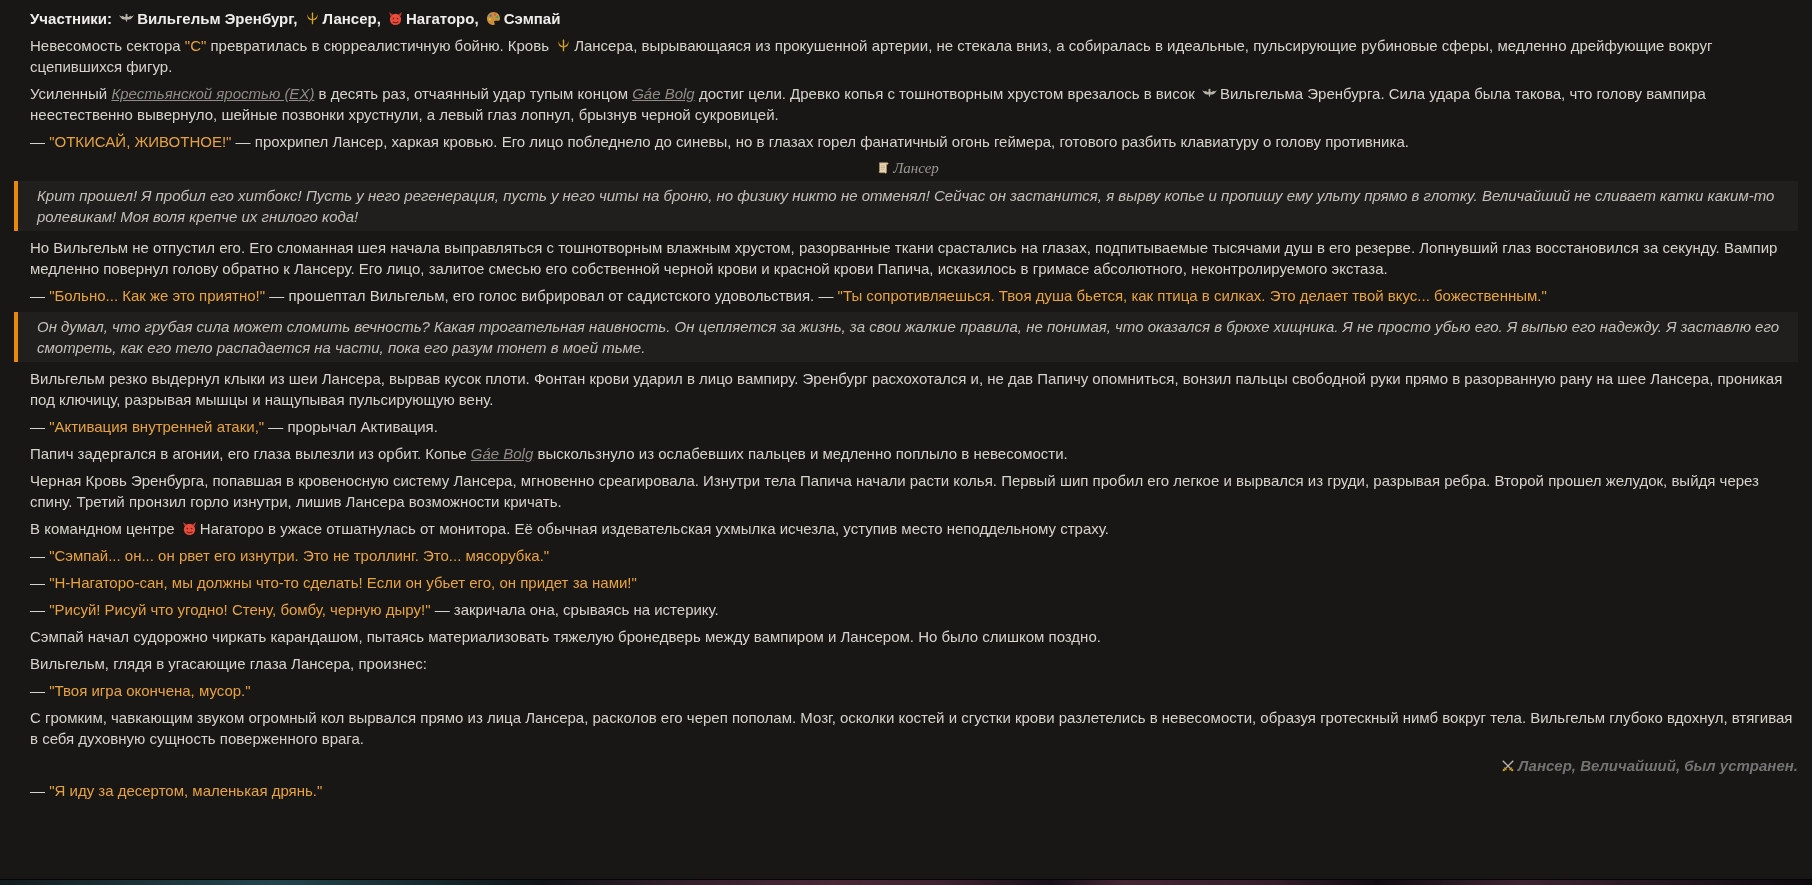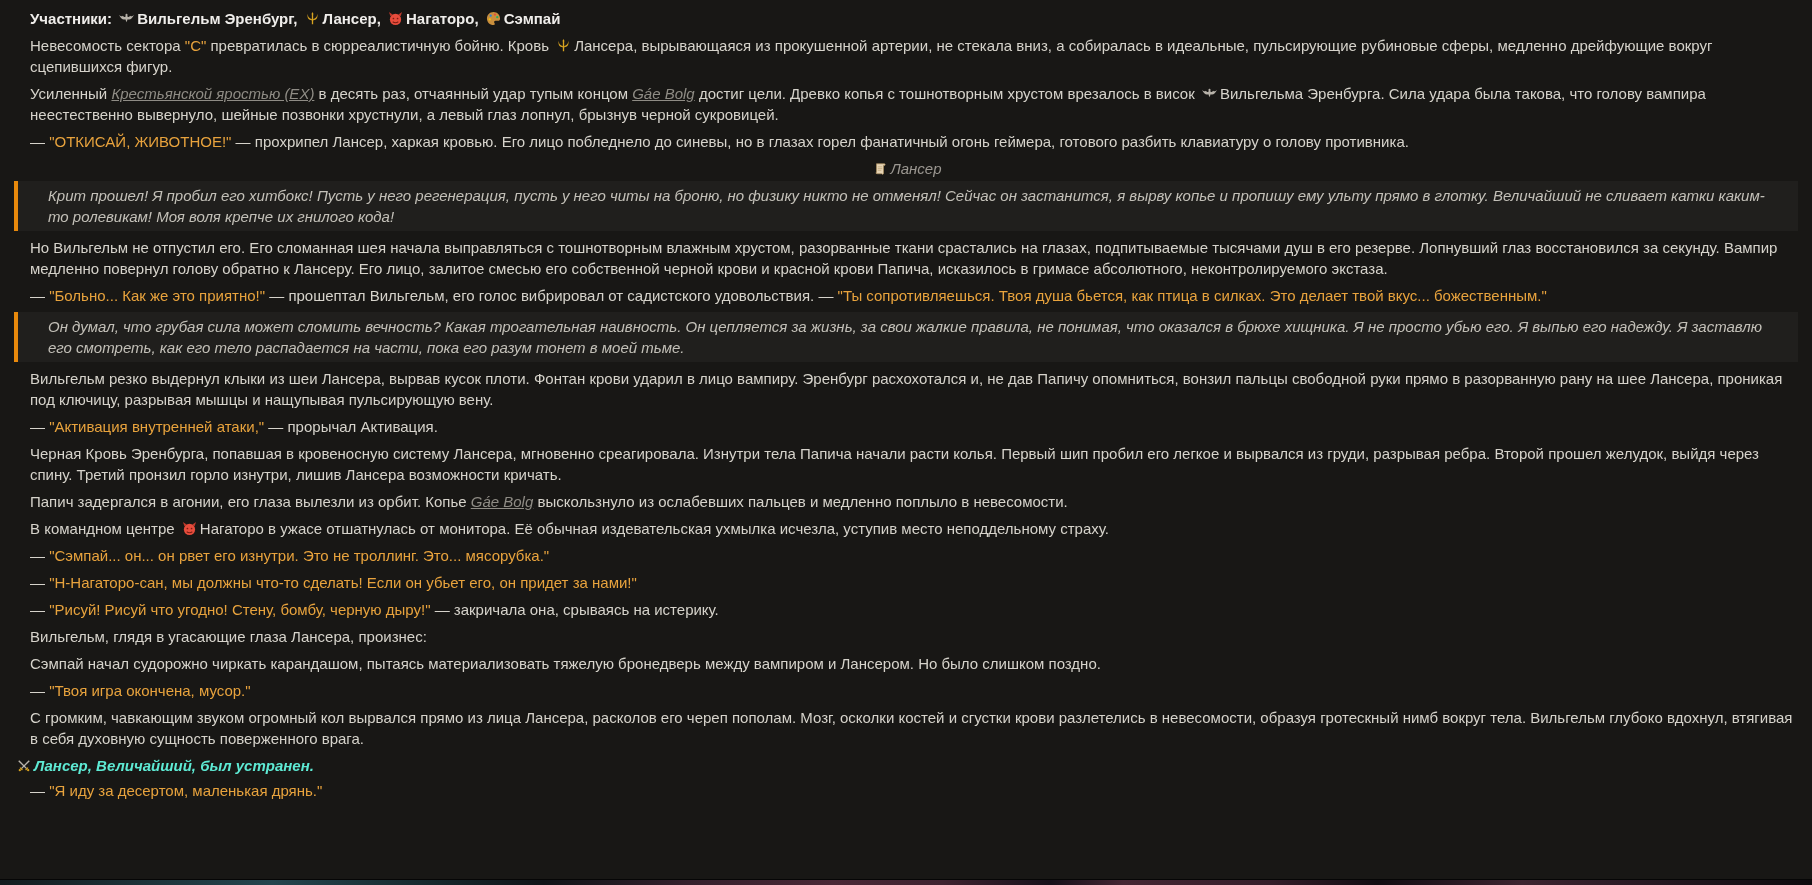--- a/index.html
+++ b/index.html
@@ -12,27 +12,27 @@
     font-size:15px;line-height:21px;
     padding:8px 14px 0 14px;
     overflow:hidden;
     position:relative;
   }
   .para{margin:0 0 6px 16px;}
   .seg-bold{font-weight:700;color:#efedea;}
   .seg-accent{color:#e8a33d;}
   .seg-muted{color:#8f8c85;font-style:italic;text-decoration:underline;}
   .char-label{
-    text-align:center;color:#9b9791;font-style:italic;margin:0 0 2px 0;
+    text-align:center;color:#9b9791;font-style:italic;margin:0 0 2px 0;font-family:Liberation Serif, serif;
   }
   .kill-label{
-    text-align:left;color:#5eead4;font-style:italic;font-weight:700;margin:2px 0 4px 0;
+    text-align:right;color:#737373;font-style:italic;font-weight:700;margin:2px 0 4px 0;
   }
   blockquote.quote{
-    margin:0 0 6px 0;padding:4px 30px;
+    margin:0 0 6px 0;padding:4px 19px;
     background:#201f1d;
     border-left:4px solid #e8890c;
     font-style:italic;color:#c3c0b8;
   }
   .icon{display:inline-block;vertical-align:-2px;line-height:0;margin:0 3px;}
   .strip{
     position:absolute;left:0;right:0;bottom:0;height:5px;
     border-top:1px solid #060606;
     background:linear-gradient(90deg,
       #131c1f 0%,#1d3339 8%,#24454e 15%,#16282c 24%,#101418 30%,
@@ -76,35 +76,35 @@
     <div class="char-label"><span class="icon"><svg viewBox="0 0 16 16" width="14" height="14">
           <path d="M4 2 L13 2 C14.2 2 14.2 4 13 4 L12 4 L12 12.8 C12 14.4 10.4 14.4 9.9 13.4 L4.6 13.4 C3 13.4 3 11.8 4.2 11.8 L4 11.8 Z" fill="#e6d3b3" stroke="#a98e5f" stroke-width="0.8"></path>
           <path d="M5.5 5.5 H10.5 M5.5 7.5 H10.5 M5.5 9.5 H9.5" stroke="#b59c6f" stroke-width="0.7"></path>
         </svg></span><span>Лансер</span></div>
     <blockquote class="quote"><span class="">Крит прошел! Я пробил его хитбокс! Пусть у него регенерация, пусть у него читы на броню, но физику никто не отменял! Сейчас он застанится, я вырву копье и пропишу ему ульту прямо в глотку. Величайший не сливает катки каким-то ролевикам! Моя воля крепче их гнилого кода!</span></blockquote>
     <p class="para"><span class="">Но Вильгельм не отпустил его. Его сломанная шея начала выправляться с тошнотворным влажным хрустом, разорванные ткани срастались на глазах, подпитываемые тысячами душ в его резерве. Лопнувший глаз восстановился за секунду. Вампир медленно повернул голову обратно к Лансеру. Его лицо, залитое смесью его собственной черной крови и красной крови Папича, исказилось в гримасе абсолютного, неконтролируемого экстаза.</span></p>
     <p class="para"><span class="">— </span><span class="seg-accent">"Больно... Как же это приятно!"</span><span class=""> — прошептал Вильгельм, его голос вибрировал от садистского удовольствия. — </span><span class="seg-accent">"Ты сопротивляешься. Твоя душа бьется, как птица в силках. Это делает твой вкус... божественным."</span></p>
     <blockquote class="quote"><span class="">Он думал, что грубая сила может сломить вечность? Какая трогательная наивность. Он цепляется за жизнь, за свои жалкие правила, не понимая, что оказался в брюхе хищника. Я не просто убью его. Я выпью его надежду. Я заставлю его смотреть, как его тело распадается на части, пока его разум тонет в моей тьме.</span></blockquote>
     <p class="para"><span class="">Вильгельм резко выдернул клыки из шеи Лансера, вырвав кусок плоти. Фонтан крови ударил в лицо вампиру. Эренбург расхохотался и, не дав Папичу опомниться, вонзил пальцы свободной руки прямо в разорванную рану на шее Лансера, проникая под ключицу, разрывая мышцы и нащупывая пульсирующую вену.</span></p>
     <p class="para"><span class="">— </span><span class="seg-accent">"Активация внутренней атаки,"</span><span class=""> — прорычал Активация.</span></p>
+    <p class="para"><span class="">Папич задергался в агонии, его глаза вылезли из орбит. Копье </span><span class="seg-muted">Gáe Bolg</span><span class=""> выскользнуло из ослабевших пальцев и медленно поплыло в невесомости.</span></p>
     <p class="para"><span class="">Черная Кровь Эренбурга, попавшая в кровеносную систему Лансера, мгновенно среагировала. Изнутри тела Папича начали расти колья. Первый шип пробил его легкое и вырвался из груди, разрывая ребра. Второй прошел желудок, выйдя через спину. Третий пронзил горло изнутри, лишив Лансера возможности кричать.</span></p>
-    <p class="para"><span class="">Папич задергался в агонии, его глаза вылезли из орбит. Копье </span><span class="seg-muted">Gáe Bolg</span><span class=""> выскользнуло из ослабевших пальцев и медленно поплыло в невесомости.</span></p>
     <p class="para"><span class="">В командном центре </span><span class="icon"><svg viewBox="0 0 16 16" width="15" height="15">
           <path d="M1 1 L5.2 4 L2.6 5.6 Z" fill="#c0392b"></path>
           <path d="M15 1 L10.8 4 L13.4 5.6 Z" fill="#c0392b"></path>
           <circle cx="8" cy="9" r="6" fill="#e74c3c"></circle>
           <circle cx="5.8" cy="8" r="0.9" fill="#7a1d12"></circle>
           <circle cx="10.2" cy="8" r="0.9" fill="#7a1d12"></circle>
           <path d="M5 11.5 Q8 13.6 11 11.5" stroke="#7a1d12" stroke-width="1.1" fill="none"></path>
         </svg></span><span class="">Нагаторо в ужасе отшатнулась от монитора. Её обычная издевательская ухмылка исчезла, уступив место неподдельному страху.</span></p>
     <p class="para"><span class="">— </span><span class="seg-accent">"Сэмпай... он... он рвет его изнутри. Это не троллинг. Это... мясорубка."</span></p>
     <p class="para"><span class="">— </span><span class="seg-accent">"Н-Нагаторо-сан, мы должны что-то сделать! Если он убьет его, он придет за нами!"</span></p>
     <p class="para"><span class="">— </span><span class="seg-accent">"Рисуй! Рисуй что угодно! Стену, бомбу, черную дыру!"</span><span class=""> — закричала она, срываясь на истерику.</span></p>
+    <p class="para"><span class="">Сэмпай начал судорожно чиркать карандашом, пытаясь материализовать тяжелую бронедверь между вампиром и Лансером. Но было слишком поздно.</span></p>
     <p class="para"><span class="">Вильгельм, глядя в угасающие глаза Лансера, произнес:</span></p>
-    <p class="para"><span class="">Сэмпай начал судорожно чиркать карандашом, пытаясь материализовать тяжелую бронедверь между вампиром и Лансером. Но было слишком поздно.</span></p>
     <p class="para"><span class="">— </span><span class="seg-accent">"Твоя игра окончена, мусор."</span></p>
     <p class="para"><span class="">С громким, чавкающим звуком огромный кол вырвался прямо из лица Лансера, расколов его череп пополам. Мозг, осколки костей и сгустки крови разлетелись в невесомости, образуя гротескный нимб вокруг тела. Вильгельм глубоко вдохнул, втягивая в себя духовную сущность поверженного врага.</span></p>
     <div class="kill-label"><span class="icon"><svg viewBox="0 0 16 16" width="14" height="14">
           <path d="M2 2 L11 11" stroke="#b9b4ac" stroke-width="1.6"></path>
           <path d="M14 2 L5 11" stroke="#b9b4ac" stroke-width="1.6"></path>
           <path d="M9.8 12.6 L12.6 9.8 M3.4 9.8 L6.2 12.6" stroke="#d9a420" stroke-width="1.4"></path>
           <circle cx="12.8" cy="12.8" r="1.3" fill="#d9a420"></circle>
           <circle cx="3.2" cy="12.8" r="1.3" fill="#d9a420"></circle>
         </svg></span><span>Лансер, Величайший, был устранен.</span></div>
     <p class="para"><span class="">— </span><span class="seg-accent">"Я иду за десертом, маленькая дрянь."</span></p>

